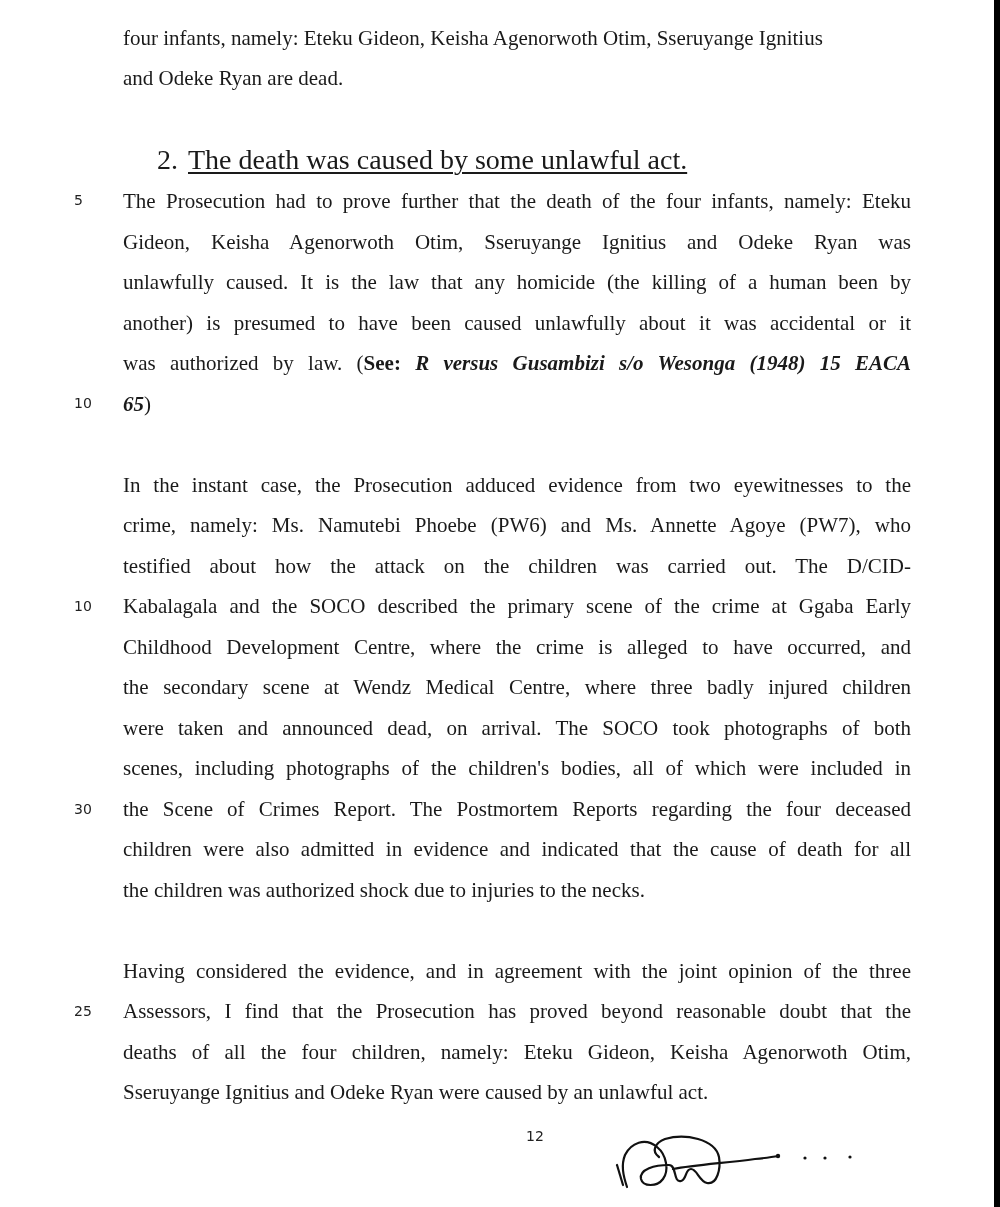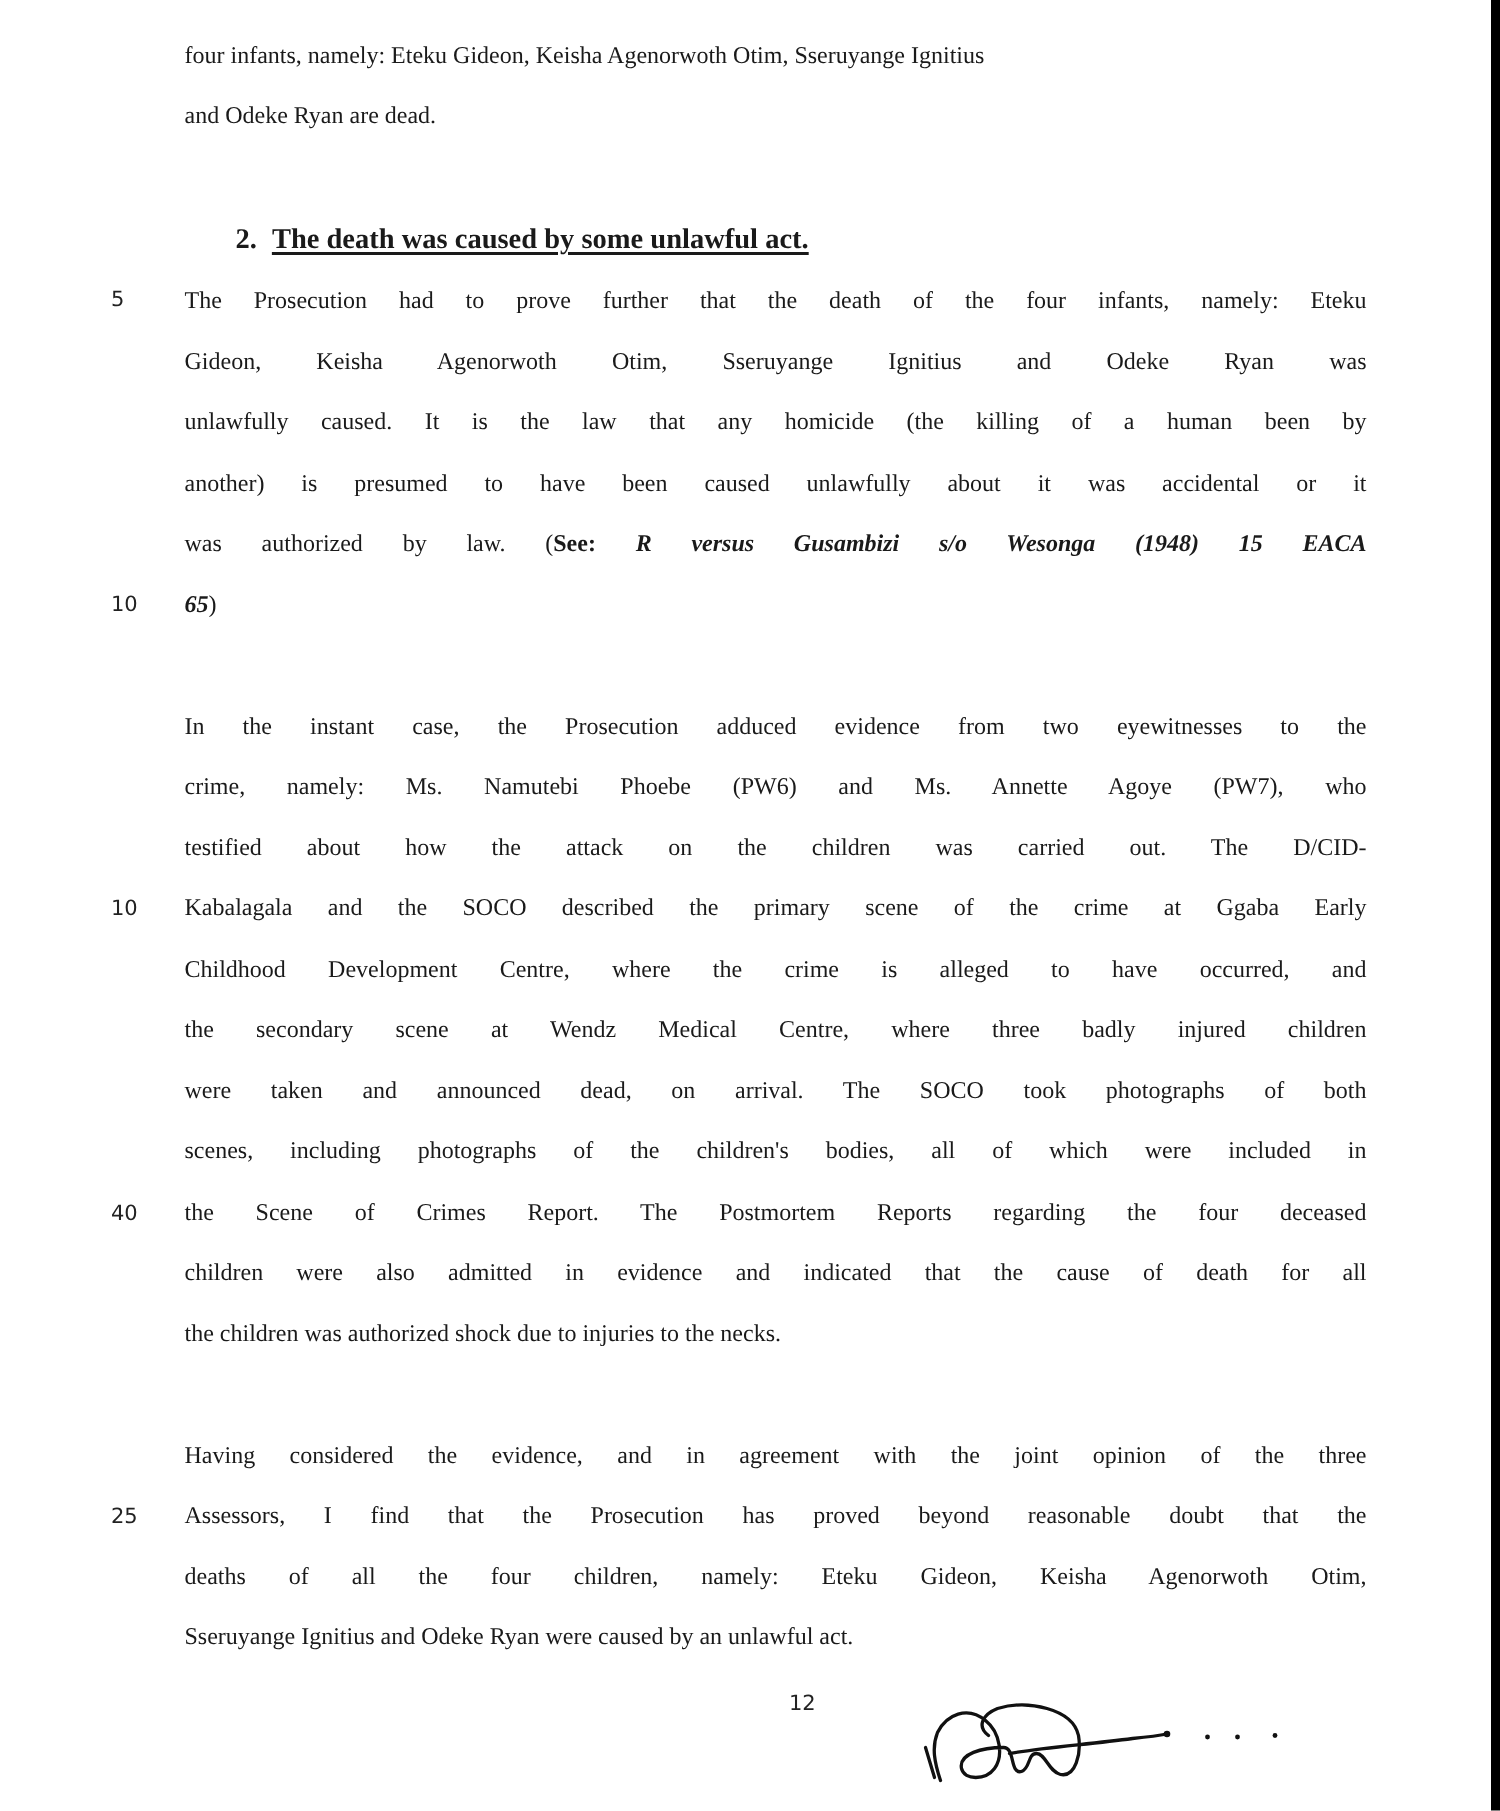--- a/index.html
+++ b/index.html
@@ -15,38 +15,38 @@
     position: absolute; top: 0; right: 0;
     width: 6px; height: 1207px;
     background: #000000;
   }
   .page {
     position: absolute; left: 123px; top: 0;
     width: 788px;
   }
   .line {
     position: absolute; left: 0; width: 788px;
-    font-size: 16px;
+    font-size: 21px;
     line-height: 28px;
     white-space: nowrap;
   }
   .justify {
     text-align: justify;
     text-align-last: justify;
   }
   .lineno {
     position: absolute; left: 74px;
     font-family: "DejaVu Sans", sans-serif;
     font-size: 14px;
     color: #222;
   }
   .heading {
     position: absolute; left: 34px;
-    font-weight: bold;
-    font-size: 19px;
+    font-weight: normal;
+    font-size: 28px;
     line-height: 28px;
     white-space: nowrap;
   }
   .heading .num { margin-right: 10px; }
   .heading .title { text-decoration: underline; text-underline-offset: 3px; text-decoration-thickness: 2px; }
   .bi { font-weight: bold; font-style: italic; text-align: right; }
   .b { font-weight: bold; margin-top: 20px; }
   .pagenum {
     position: absolute; left: 506px; top: 1128px;
     font-family: "DejaVu Sans", sans-serif;
@@ -60,21 +60,21 @@
   }
 </style>
 </head>
 <body>
 
 <div class="right-edge"></div>
 
 <span class="lineno" style="top:192px">5</span>
 <span class="lineno" style="top:395px">10</span>
 <span class="lineno" style="top:598px">10</span>
-<span class="lineno" style="top:801px">40</span>
+<span class="lineno" style="top:801px">30</span>
 <span class="lineno" style="top:1003px">25</span>
 
 <div class="page">
 
   <div class="line" style="top:24px">four infants, namely: Eteku Gideon, Keisha Agenorwoth Otim, Sseruyange Ignitius</div>
   <div class="line" style="top:64px">and Odeke Ryan are dead.</div>
 
   <div class="heading" style="top:146px">
     <span class="num">2.</span><span class="title">The death was caused by some unlawful act.</span>
   </div>

